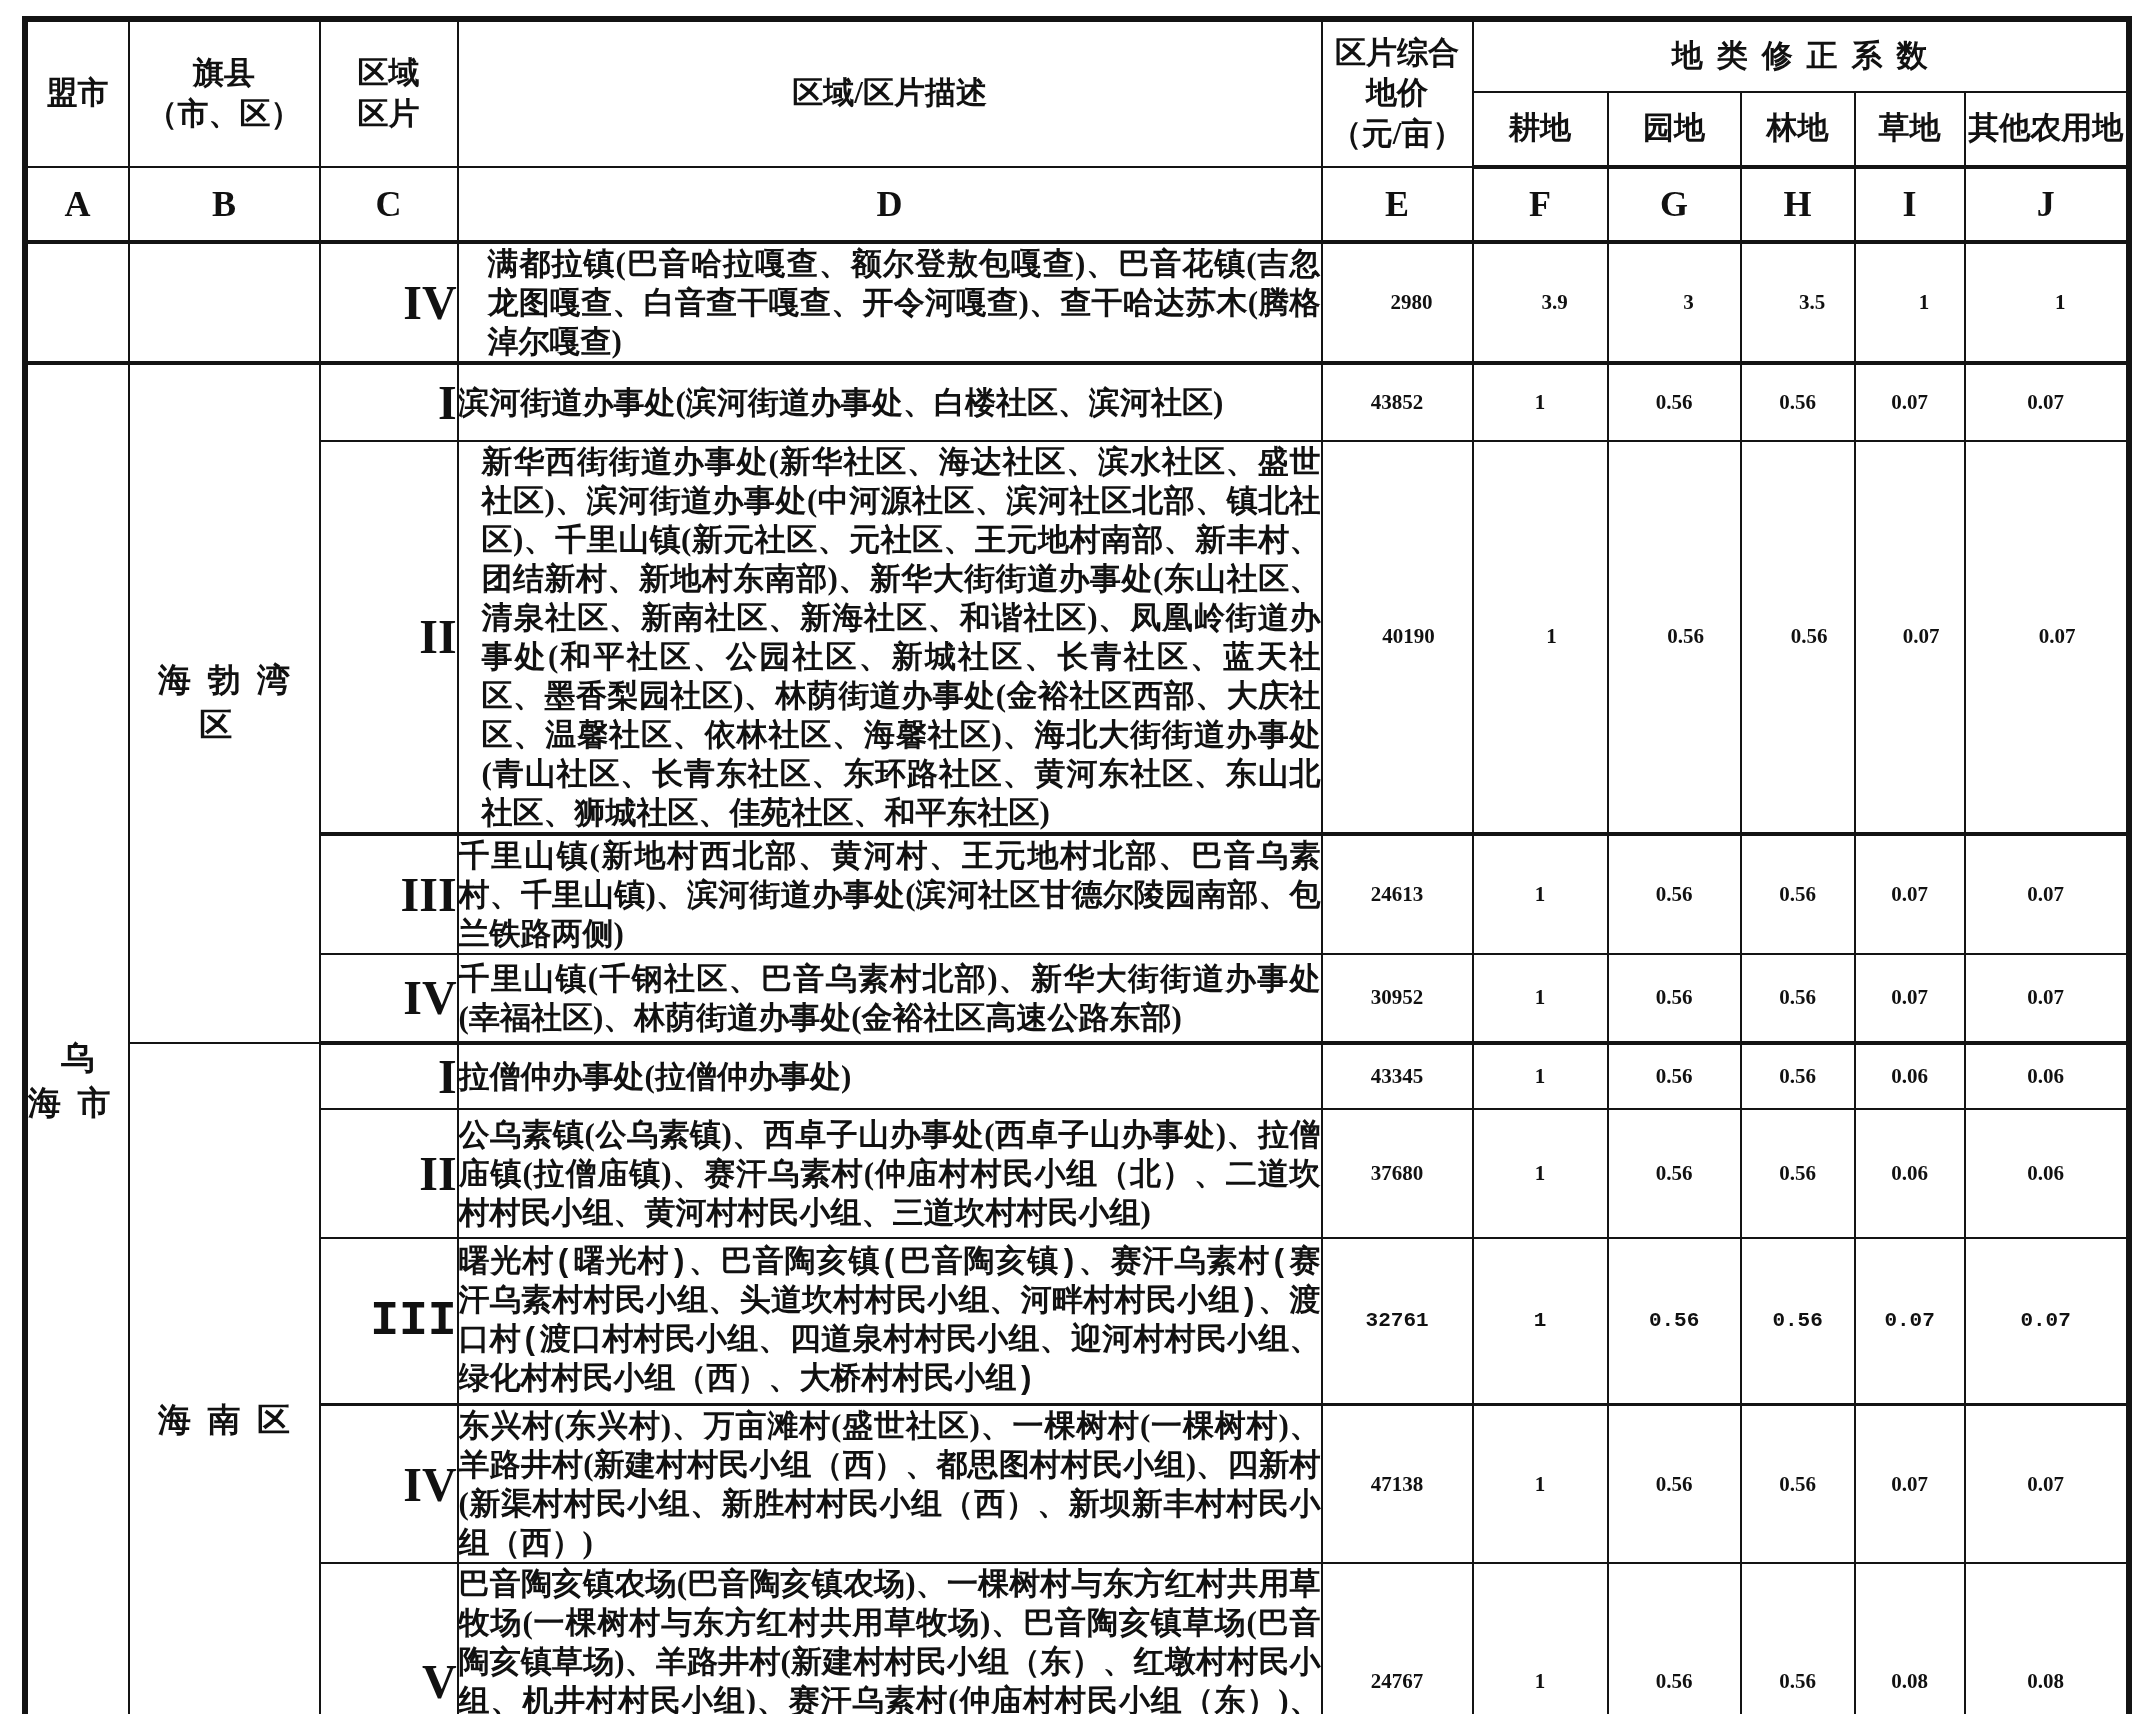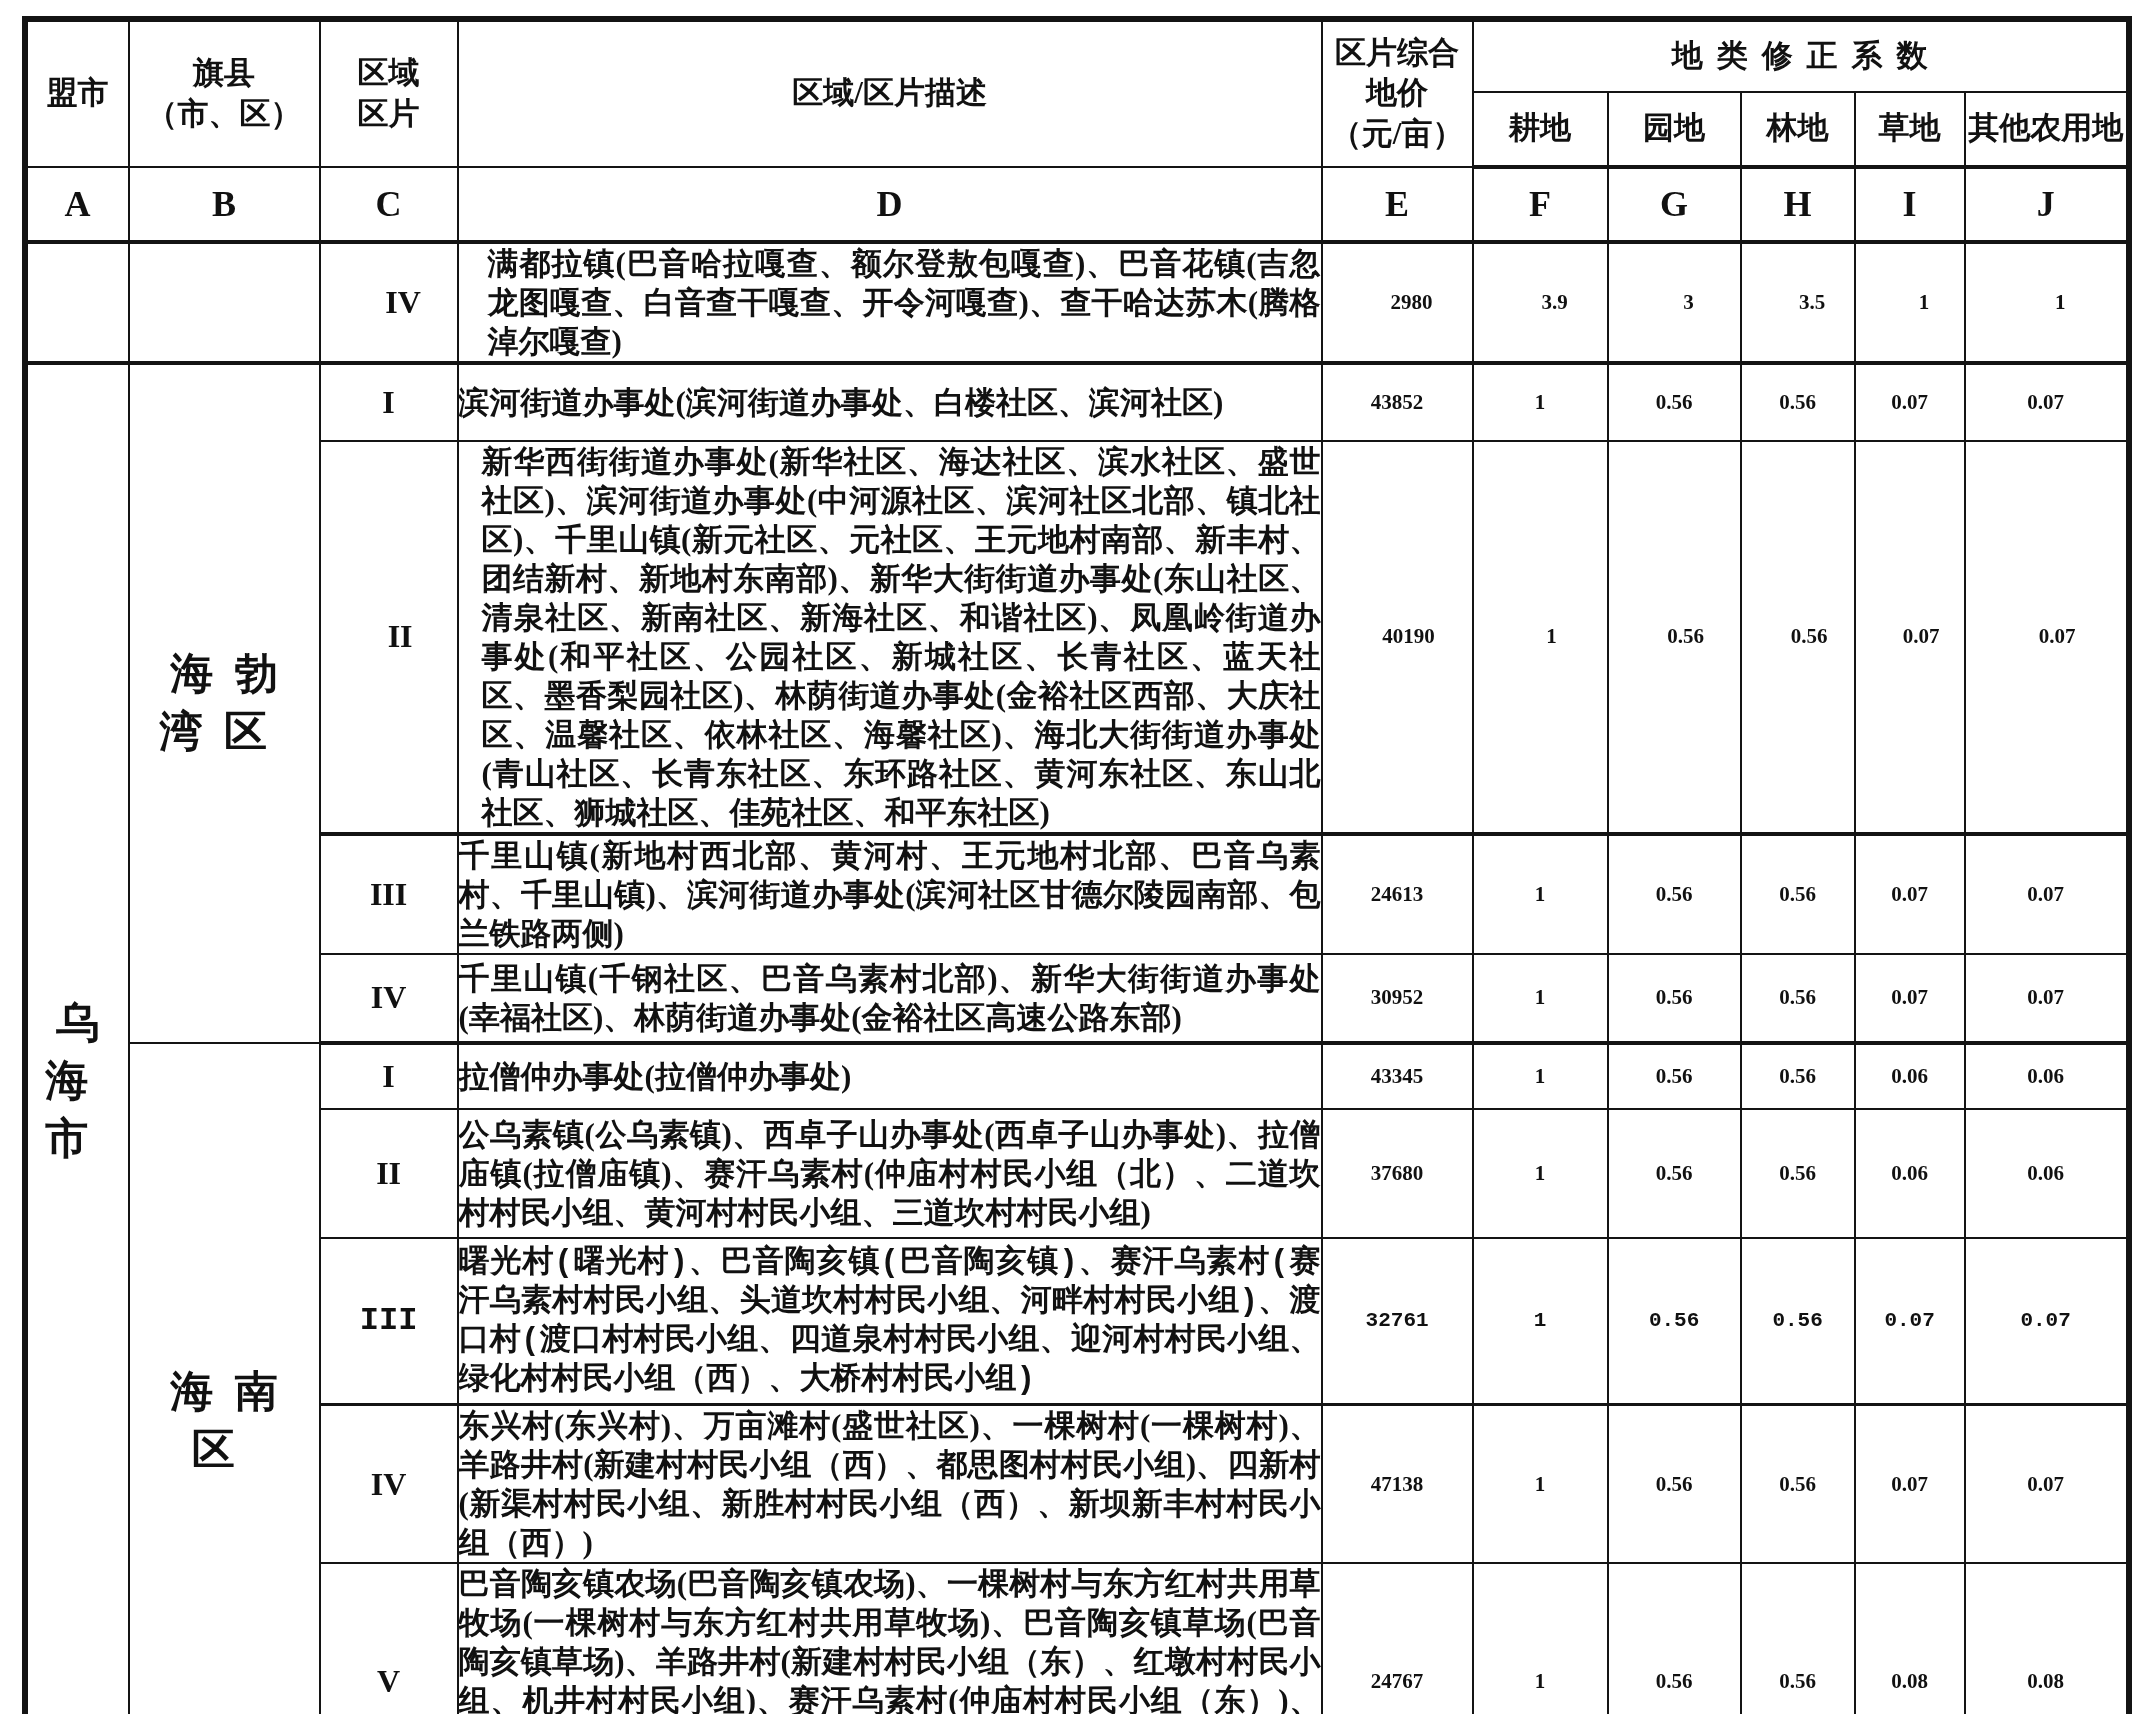--- a/index.html
+++ b/index.html
@@ -46,30 +46,30 @@
   tr.r7{height:129px;}
   tr.r8{height:167px;}
   tr.r9{height:141px;}
   tr.r10{height:232px;}
 
   .c{text-align:center;}
   th{font-size:31px;font-weight:600;line-height:1.3;}
   .pre{white-space:pre-line;}
   .coeff-group{letter-spacing:0.45em;text-indent:0.45em;}
   td.letter{font-size:36px;font-weight:700;font-family:"Liberation Serif","DejaVu Serif",serif;}
-  td.zone{font-size:32px;font-weight:700;}
+  td.zone{font-size:48px;font-weight:700;text-align:right;}
   td.num{font-size:21px;font-weight:600;}
   td.d{
     text-align:justify;
     font-size:31px;
     line-height:39px;
     padding:4.6px 6.2px 4.6px 7.7px;
   }
   td.city,td.county{
-    font-size:43px;
+    font-size:33px;
     letter-spacing:0.5em;
     text-indent:0.5em;
     font-weight:700;
   }
 </style>
 </head>
 <body>
 
 <table class="doc">
   <colgroup>

